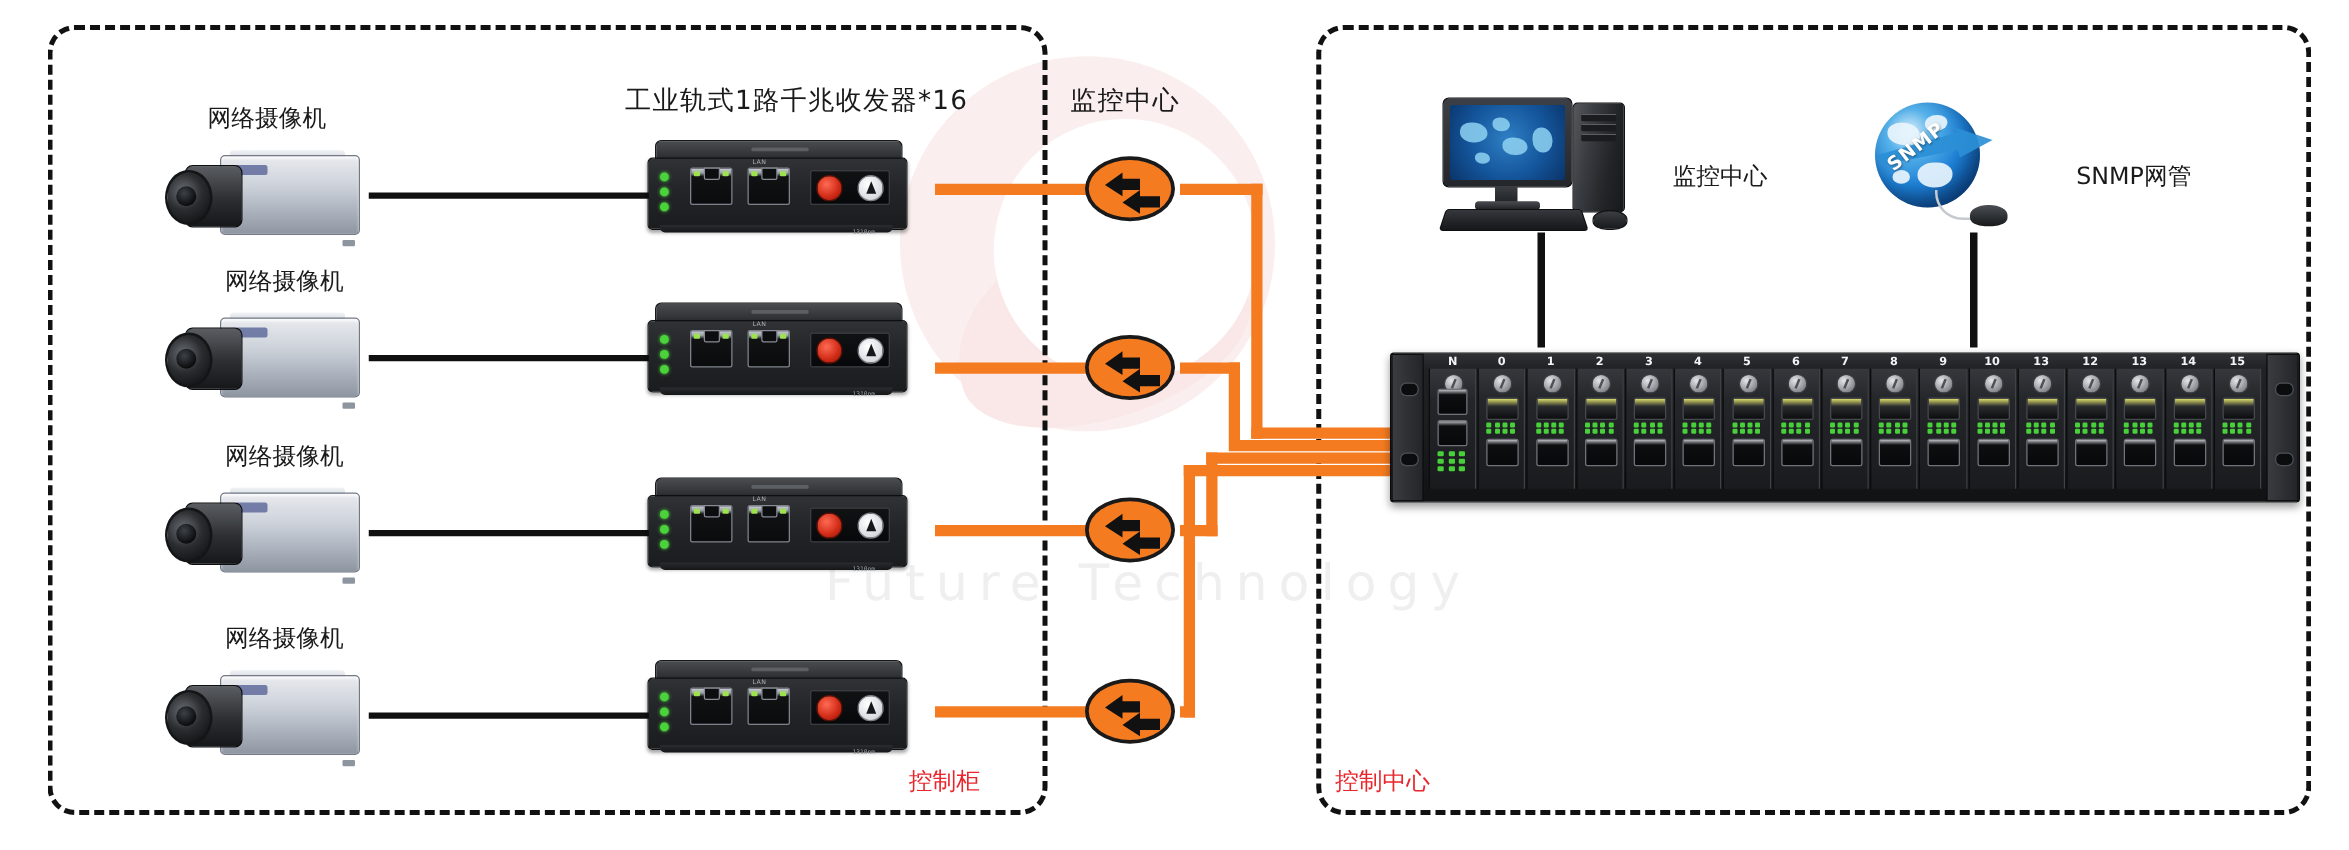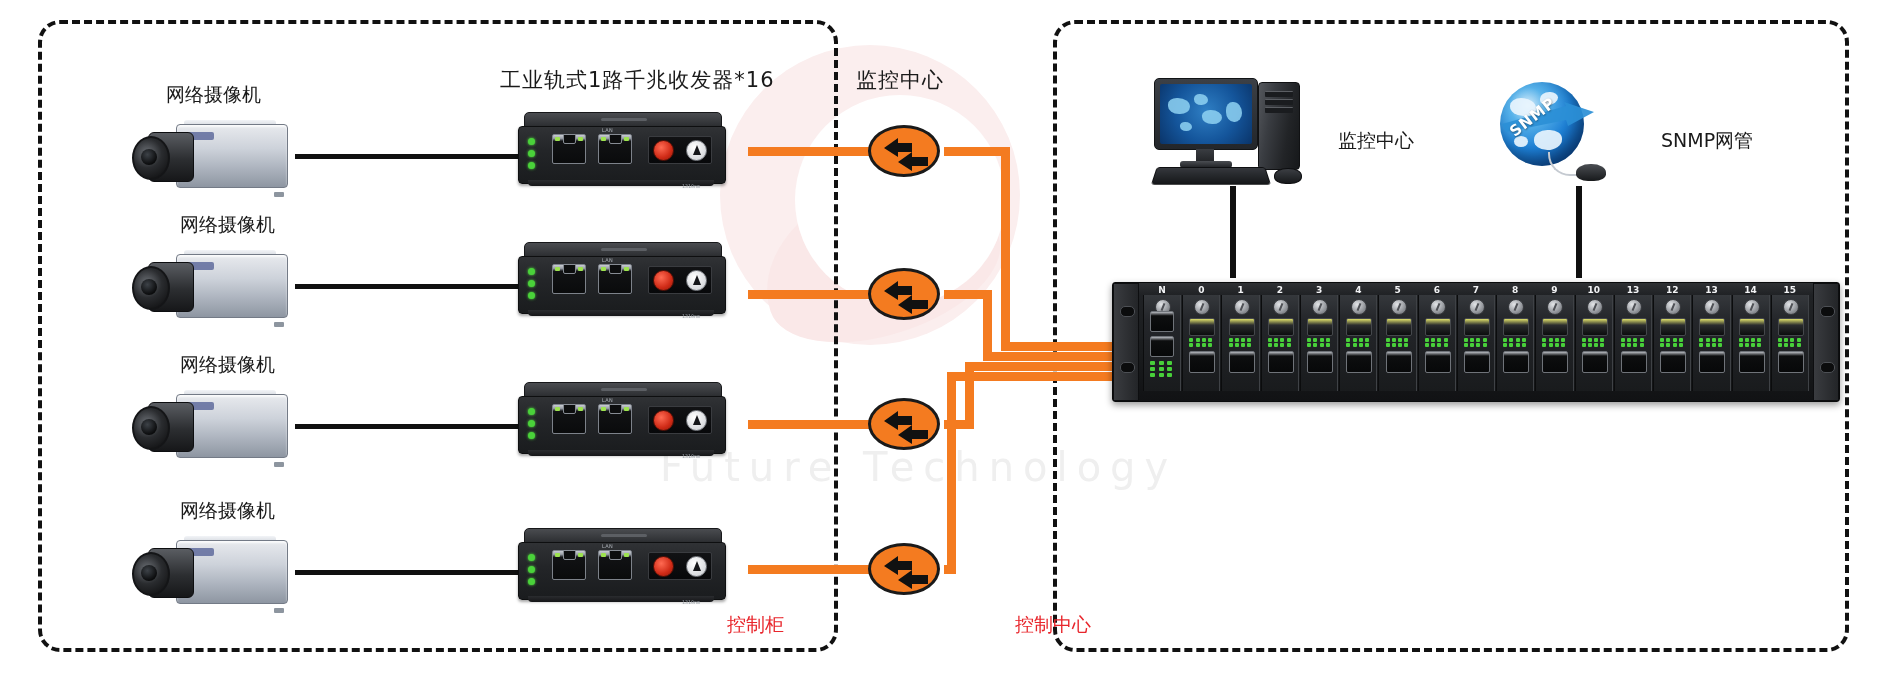--- a/index.html
+++ b/index.html
@@ -75,21 +75,21 @@
   #zone-right { left: 1053px;top: 20px; width: 796px;  height: 632px; }
 
   .zone-label {
     position: absolute;
     color: #e8262c;
     font-size: 19px;
     font-family: Liberation Serif, serif;
     white-space: nowrap;
   }
   #label-cabinet { left: 727px;  top: 612px; }
-  #label-center  { left: 1015px; top: 612px; }
+  #label-center  { left: 1068px; top: 612px; }
 
   
   .heading {
     position: absolute;
     color: #1a1a1a;
     font-size: 21px;
     font-family: "DejaVu Sans", "Liberation Sans", sans-serif;
     letter-spacing: 1px;
     white-space: nowrap;
   }

